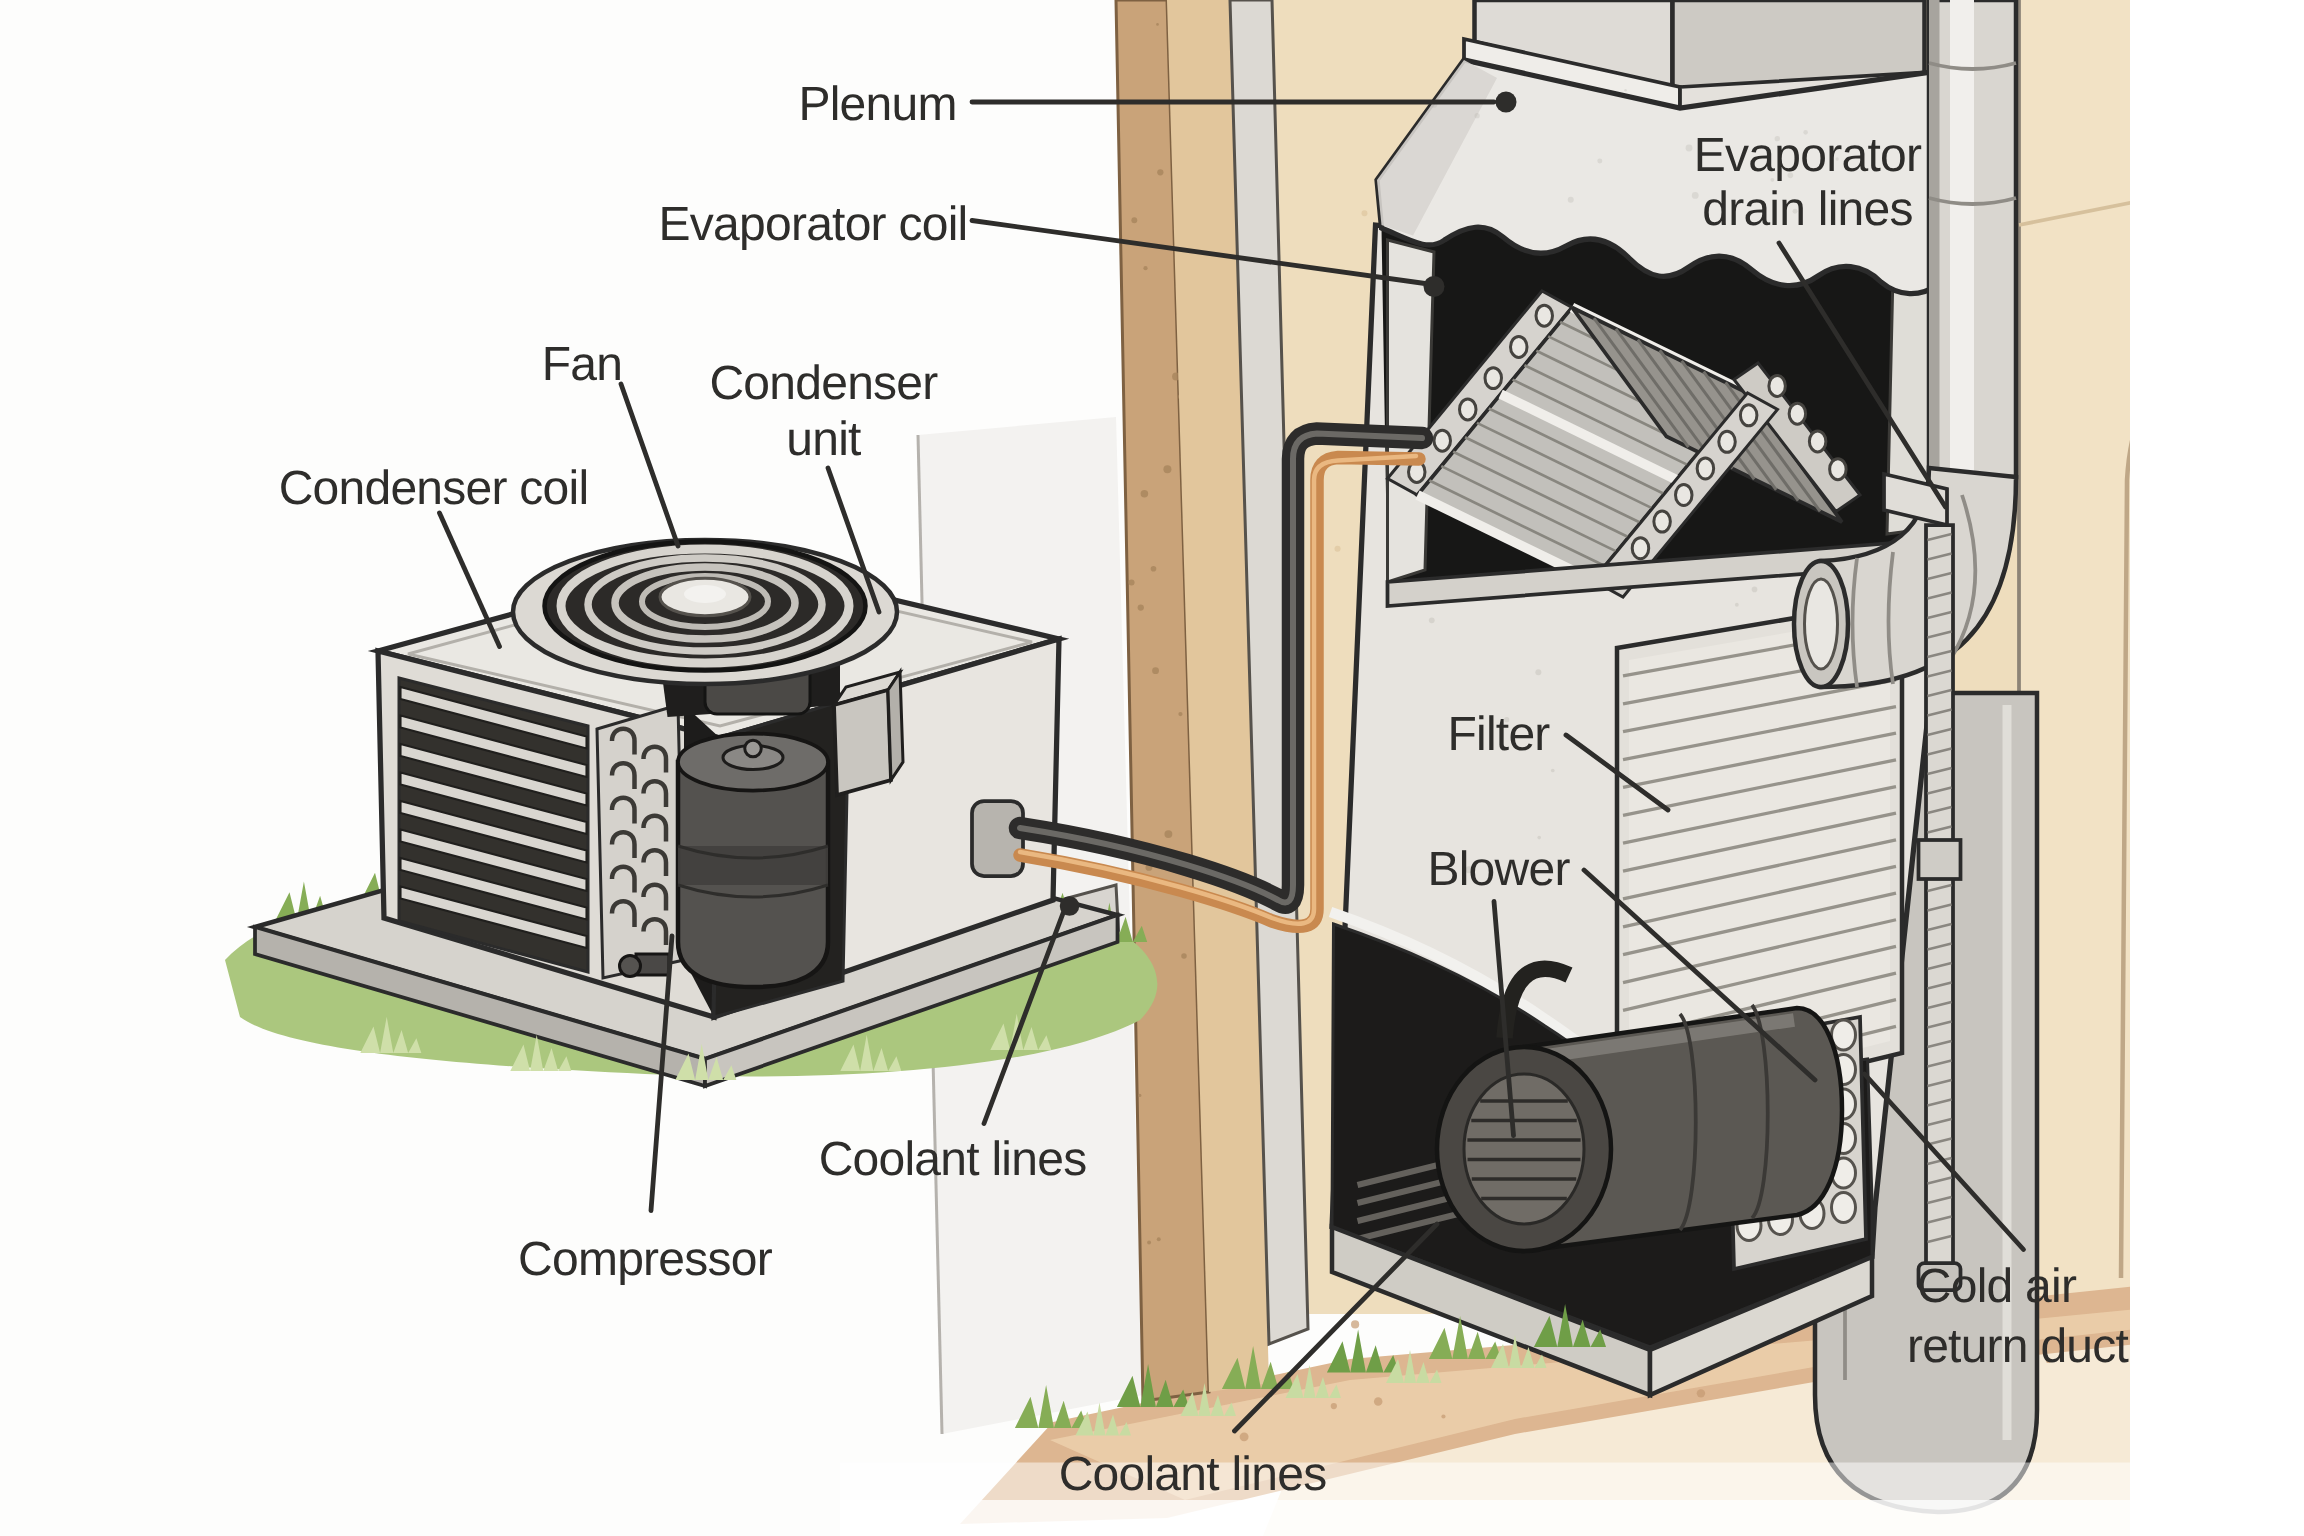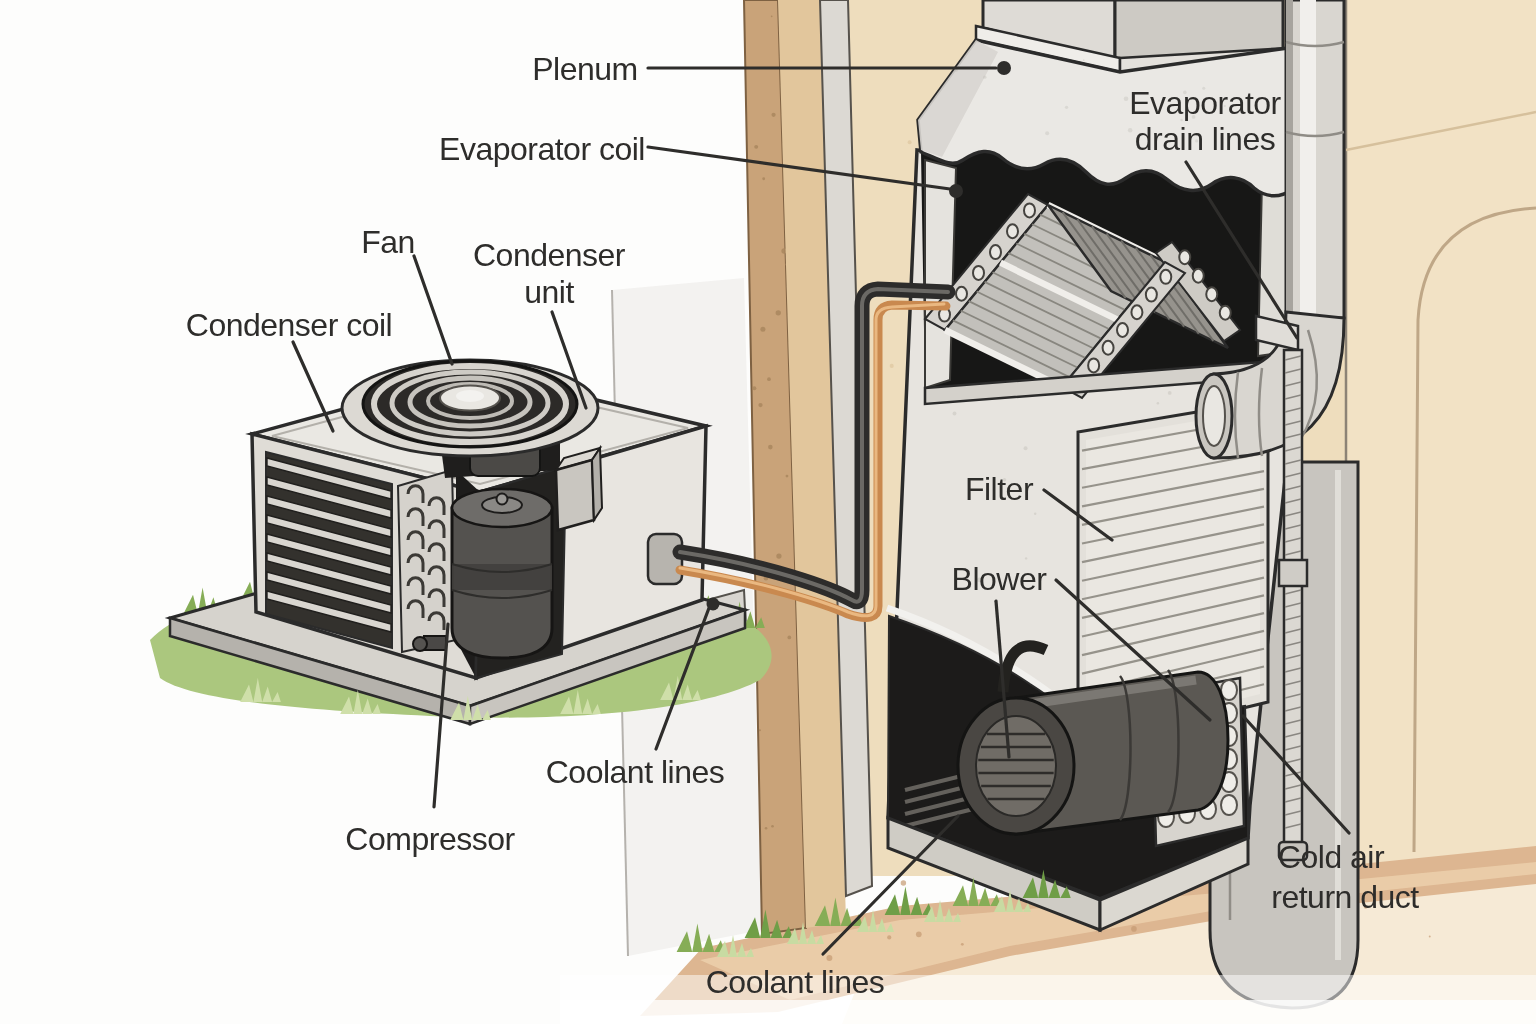--- a/index.html
+++ b/index.html
@@ -1,17 +1,17 @@
 <!DOCTYPE html>
 <html><head>
 <meta charset="utf-8">
 <style>
   html,body{margin:0;padding:0;background:#ffffff;}
   body{font-family:"Liberation Sans", sans-serif;}
-  .stage{position:relative;width:1536px;height:1024px;overflow:hidden;background:#a21caf;}
+  .stage{position:relative;width:1420px;height:1024px;overflow:hidden;background:#a21caf;}
   svg{display:block;}
   text.lbl{
     font-family:"Liberation Sans", sans-serif;
     font-size:32px;
     letter-spacing:-0.5px;
     fill:#2e2d2b;
   }
 </style>
 <title>Air conditioning system cutaway diagram (outdoor condenser unit and indoor furnace/air handler)</title></head>
 <body>

